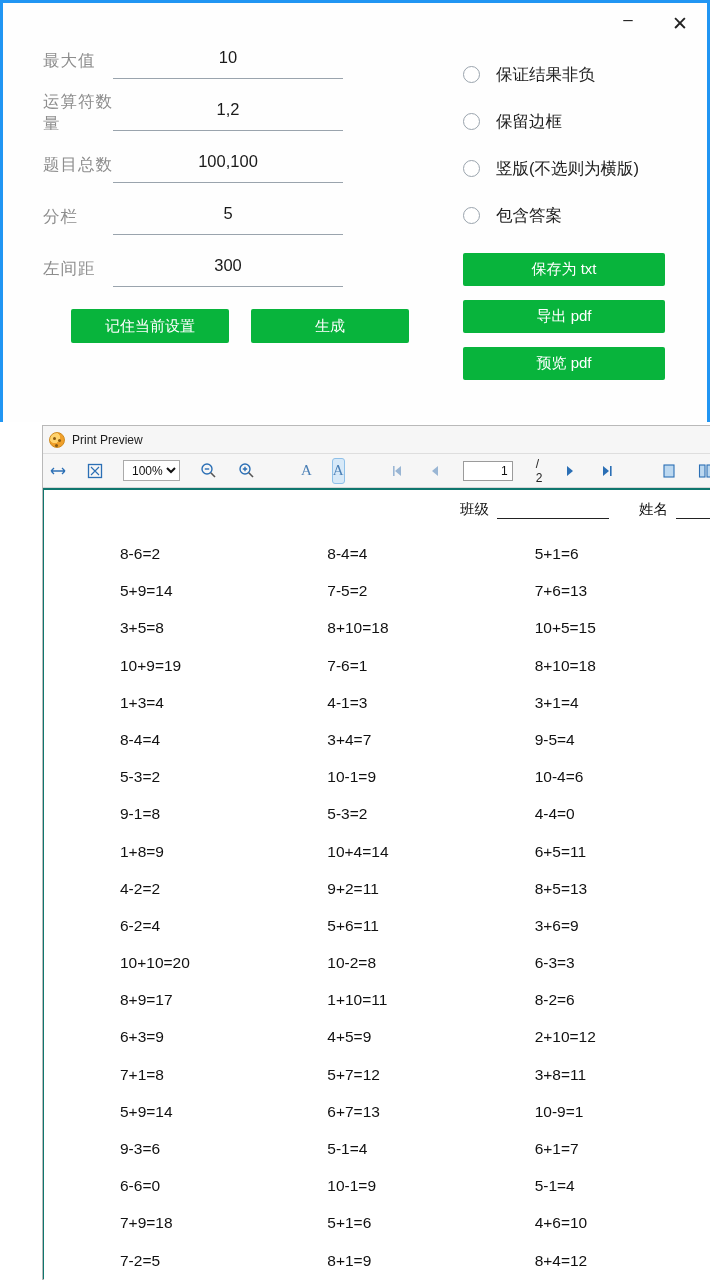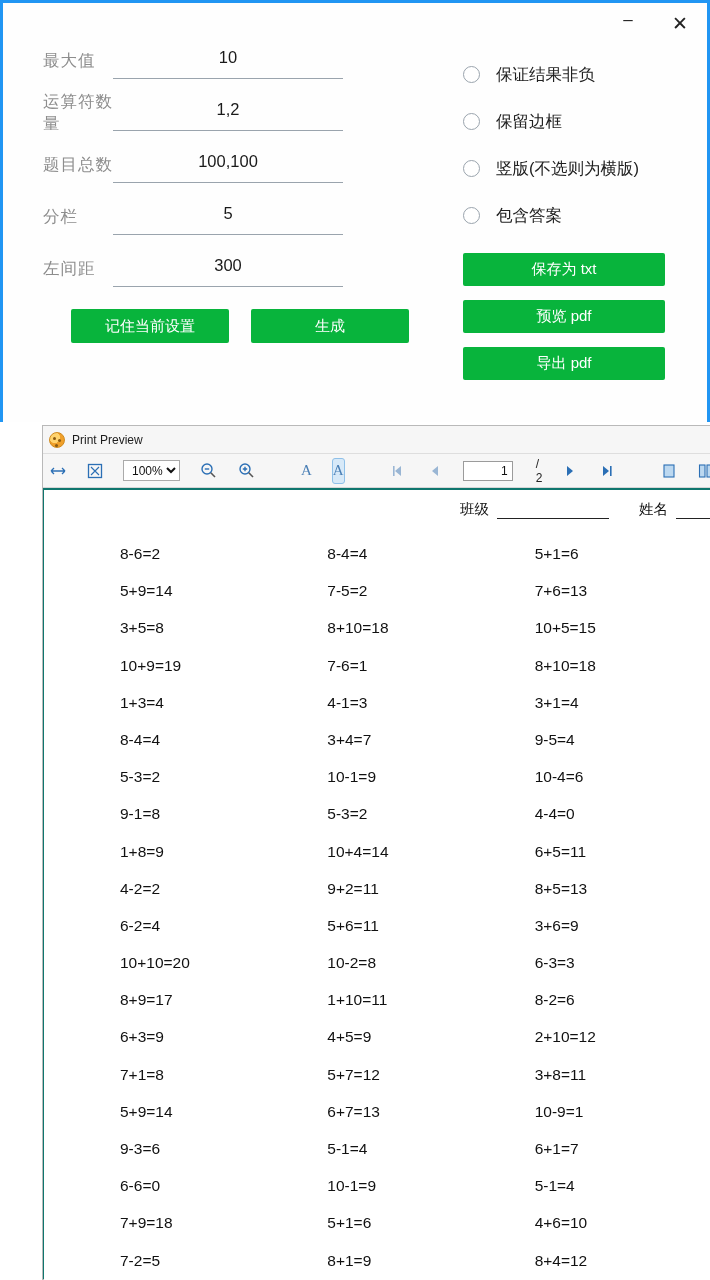--- a/index.html
+++ b/index.html
@@ -207,22 +207,22 @@
         <span class="radio-circle"></span>
         <span class="radio-label">竖版(不选则为横版)</span>
       </div>
       <div class="radio-row">
         <span class="radio-circle"></span>
         <span class="radio-label">包含答案</span>
       </div>
 
       <div class="right-btns">
         <button class="green-btn">保存为 txt</button>
+        <button class="green-btn">导出 pdf</button>
         <button class="green-btn">预览 pdf</button>
-        <button class="green-btn">导出 pdf</button>
       </div>
     </div>
   </div>
 
   <div class="pv-window">
 
     <div class="pv-titlebar">
       <span class="pv-appicon"></span>
       <span class="pv-title">Print Preview</span>
       <span class="pv-close">✕</span>

